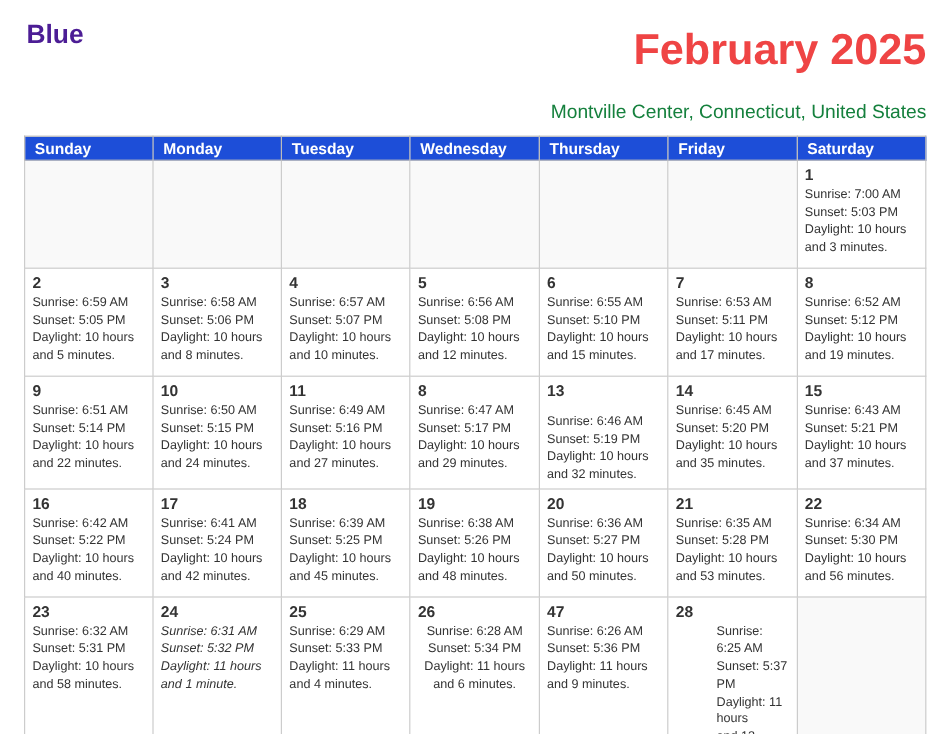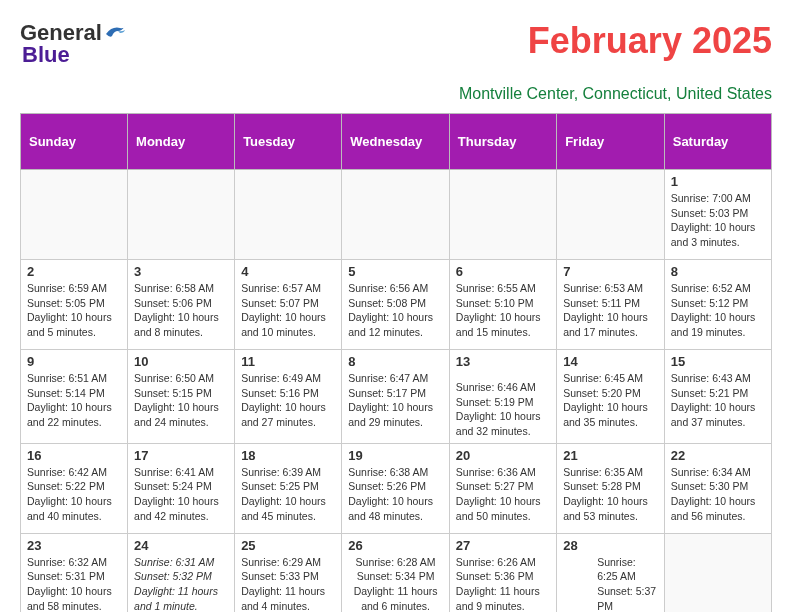--- a/index.html
+++ b/index.html
@@ -33,26 +33,26 @@
       font-size: 16px;
       color: #15803d;
       margin-top: 23px;
     }
     .calendar {
       width: 100%;
       border-collapse: collapse;
       border: 1px solid #bbb;
     }
     .calendar th {
-      background: #a21caf;
+      background: #1d4ed8;
       color: #fff;
       font-size: 13px;
       font-weight: bold;
       text-align: left;
-      padding: 20px 8px;
+      padding: 2px 8px;
       border: 1px solid #bbb;
     }
     .calendar td {
       border: 1px solid #ccc;
       vertical-align: top;
       padding: 4px 6px;
       width: 108px;
       min-height: 80px;
       font-size: 11px;
       color: #333;
@@ -73,27 +73,20 @@
     }
     tr.week-row td {
       height: 90px;
     }
   </style>
 </head>
 <body>
 
 <div class="header-area">
   <div class="logo">
-    <div style="display:flex; align-items:center; gap:2px;">
-      <span style="font-size:22px; font-weight:bold; color:#333;">General</span>
-      <svg width="22" height="18" viewBox="0 0 22 18">
-        <path d="M2 10 Q8 2 16 4 Q20 5 21 2 Q18 7 14 7 Q10 7 8 12 Q6 14 2 10Z" fill="#2e6db4"></path>
-        <path d="M14 7 Q18 8 21 6 Q20 9 16 9Z" fill="#5a9fd4"></path>
-      </svg>
-    </div>
     <div style="font-size:22px; font-weight:bold; color:#4c1d95; margin-top:-4px; margin-left:2px;">Blue</div>
   </div>
   <div class="title-area">
     <div class="month-title">February 2025</div>
     <div class="location">Montville Center, Connecticut, United States</div>
   </div>
 </div>
 
 <table class="calendar">
   <thead>
@@ -299,21 +292,21 @@
 and 4 minutes.</div>
         </td>
         <td>
           <div class="day-num">26</div>
           <div class="day-info" style="white-space: pre-line; text-align: center;">Sunrise: 6:28 AM
 Sunset: 5:34 PM
 Daylight: 11 hours
 and 6 minutes.</div>
         </td>
         <td>
-          <div class="day-num">27</div>
+          <div class="day-num">47</div>
           <div class="day-info" style="white-space: pre-line;">Sunrise: 6:26 AM
 Sunset: 5:36 PM
 Daylight: 11 hours
 and 9 minutes.</div>
         </td>
         <td>
           <div class="day-num">28</div>
           <div class="day-info" style="white-space: pre-line; margin-left: 34px;">Sunrise: 6:25 AM
 Sunset: 5:37 PM
 Daylight: 11 hours

